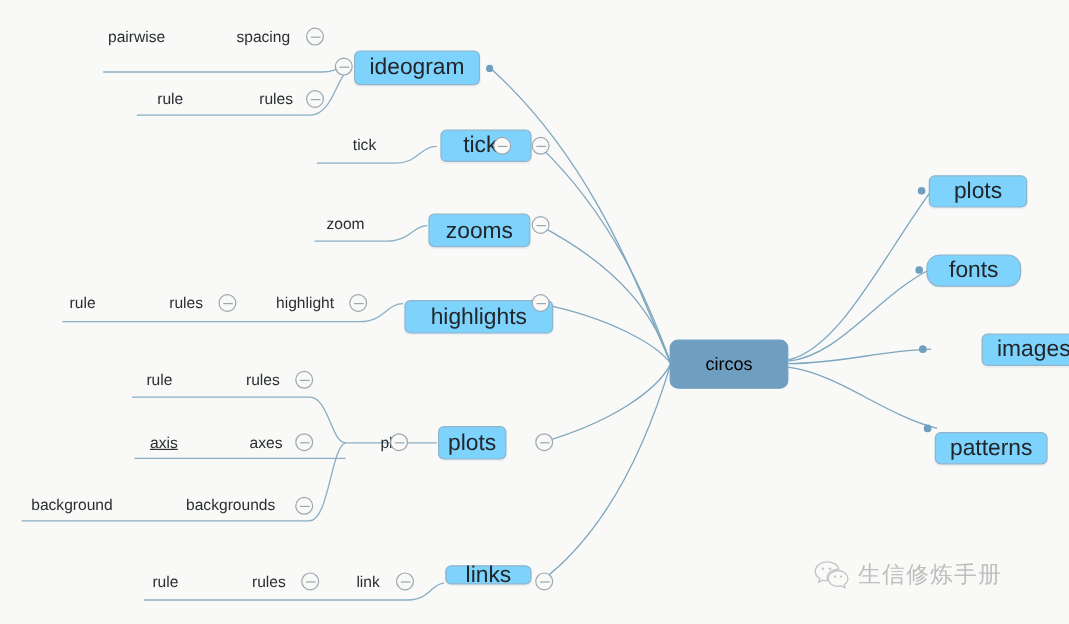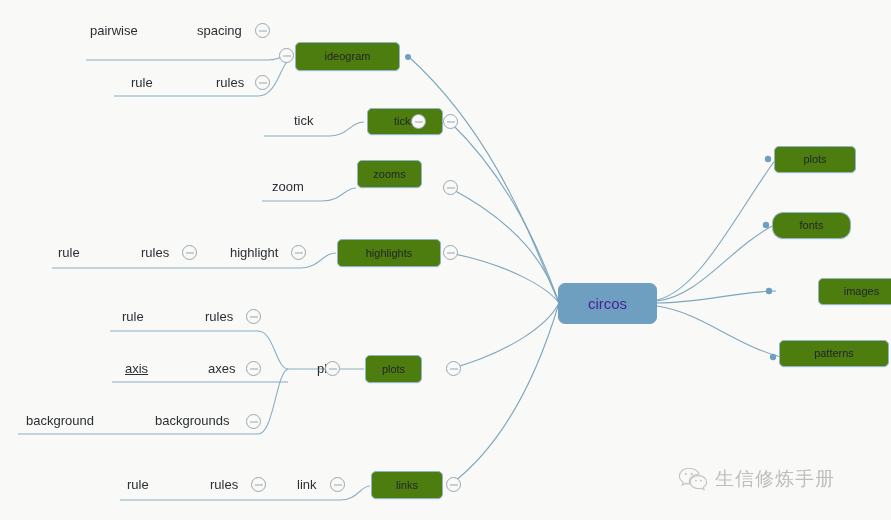--- a/index.html
+++ b/index.html
@@ -40,37 +40,37 @@
     stroke-width: 1.1;
   }
   .endpoint-dot {
     fill: #6f9fbe;
   }
 
   
   .node {
     position: absolute;
     box-sizing: border-box;
-    background: #4d7c0f;
+    background: #7dd3fc;
     border: 1px solid #8fb4cc;
     border-radius: 5px;
     color: #22262a;
-    font-size: 11px;
+    font-size: 19px;
     line-height: 1;
     display: flex;
     align-items: center;
     justify-content: center;
     white-space: nowrap;
     box-shadow: 0 1px 1px rgba(120,140,160,0.10);
   }
   .node.root {
     background: #6f9fc0;
     border: 1px solid #6f9fc0;
     border-radius: 7px;
-    color: #4c1d95;
+    color: #000000;
     font-size: 15px;
     box-shadow: none;
   }
 
   
   .leaf {
     position: absolute;
     font-size: 13px;
     color: #2a2f33;
     line-height: 1;
@@ -164,49 +164,49 @@
   </div>
 
   <div class="node" style="left:295px; top:42px; width:105px; height:29px;">
     <span>ideogram</span>
   </div>
 
   <div class="node" style="left:367px; top:108px; width:76px; height:27px;">
     <span>ticks</span>
   </div>
 
-  <div class="node" style="left:357px; top:160px; width:65px; height:28px;">
+  <div class="node" style="left:357px; top:178px; width:85px; height:28px;">
     <span>zooms</span>
   </div>
 
-  <div class="node" style="left:337px; top:239px; width:104px; height:28px;">
+  <div class="node" style="left:337px; top:250px; width:124px; height:28px;">
     <span>highlights</span>
   </div>
 
   <div class="node" style="left:365px; top:355px; width:57px; height:28px;">
     <span>plots</span>
   </div>
 
-  <div class="node" style="left:371px; top:471px; width:72px; height:28px;">
+  <div class="node" style="left:371px; top:471px; width:72px; height:16px;">
     <span>links</span>
   </div>
 
   <div class="node" style="left:774px; top:146px; width:82px; height:27px;">
     <span>plots</span>
   </div>
 
   <div class="node" style="left:772px; top:212px; width:79px; height:27px;border-radius:11px;">
     <span>fonts</span>
   </div>
 
   <div class="node" style="left:818px; top:278px; width:87px; height:27px;">
     <span>images</span>
   </div>
 
-  <div class="node" style="left:779px; top:340px; width:110px; height:27px;">
+  <div class="node" style="left:779px; top:360px; width:94px; height:27px;">
     <span>patterns</span>
   </div>
 
   <div class="leaf" style="left:90px; top:24px;">
     <span>pairwise</span>
   </div>
   <div class="leaf" style="left:197px; top:24px;">
     <span>spacing</span>
   </div>
   <div class="leaf" style="left:131px; top:76px;">

